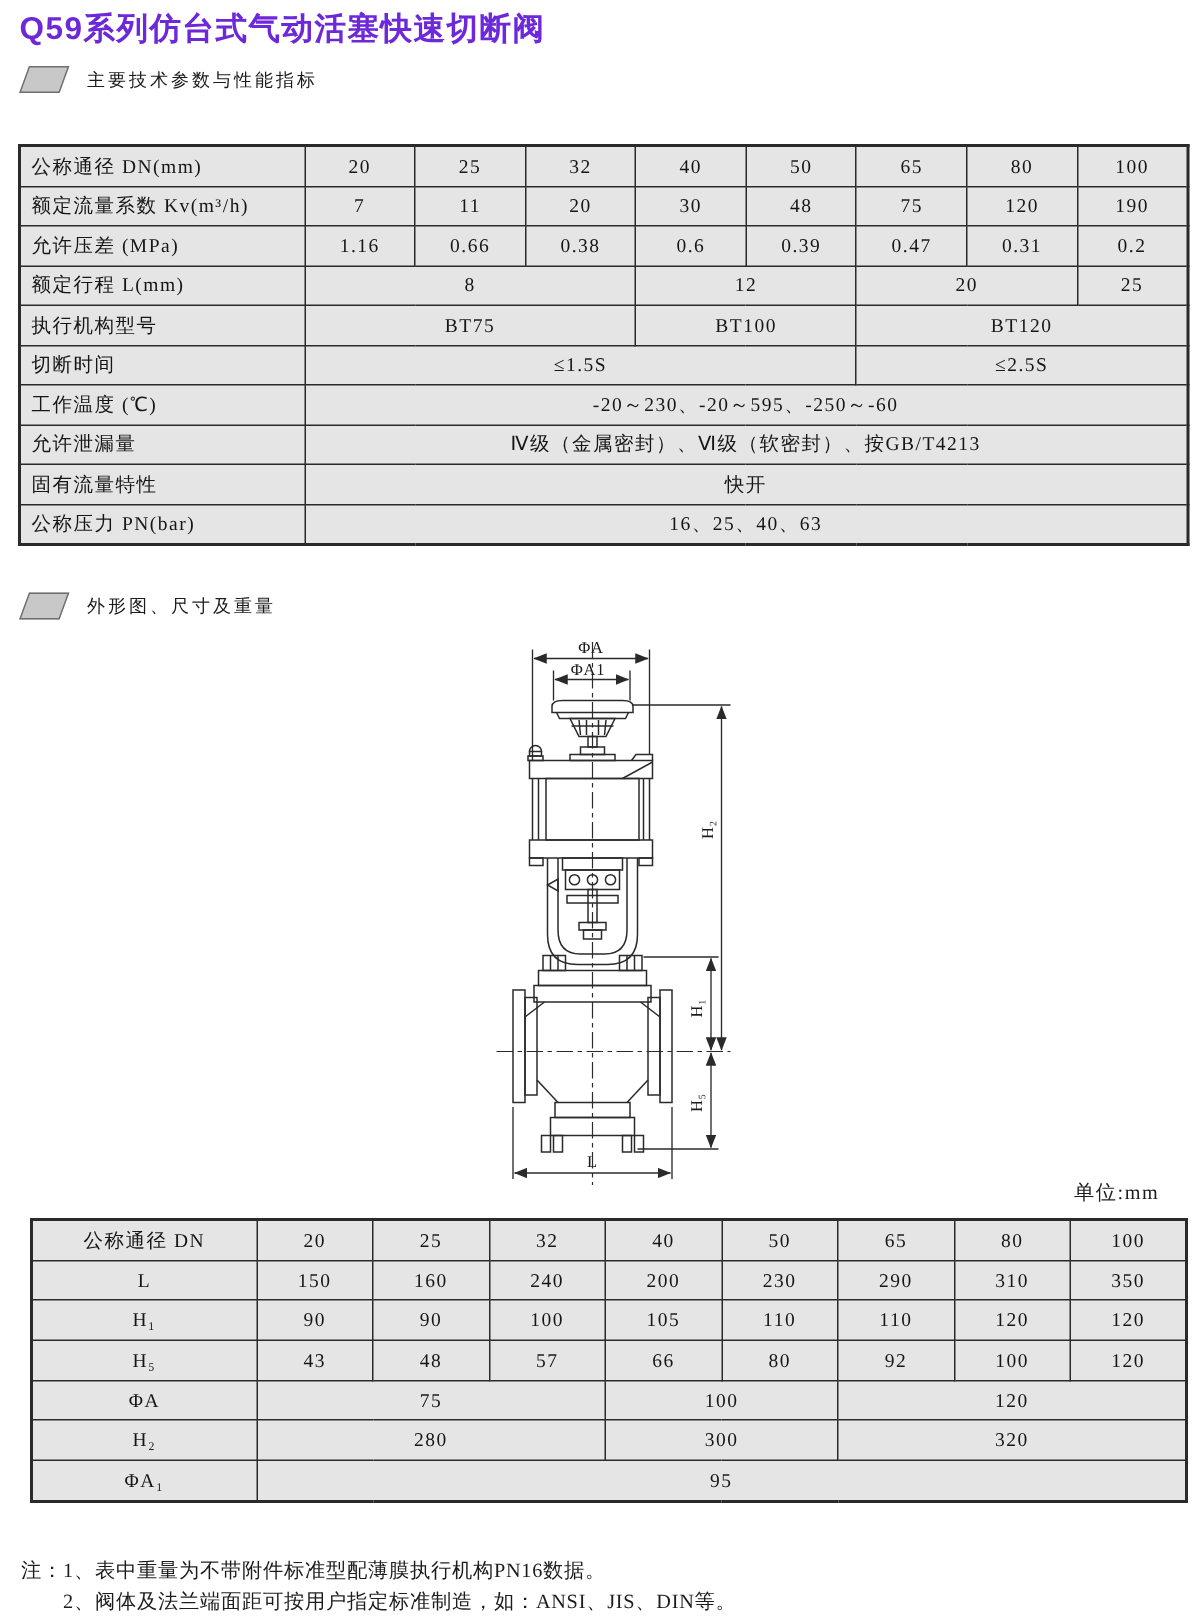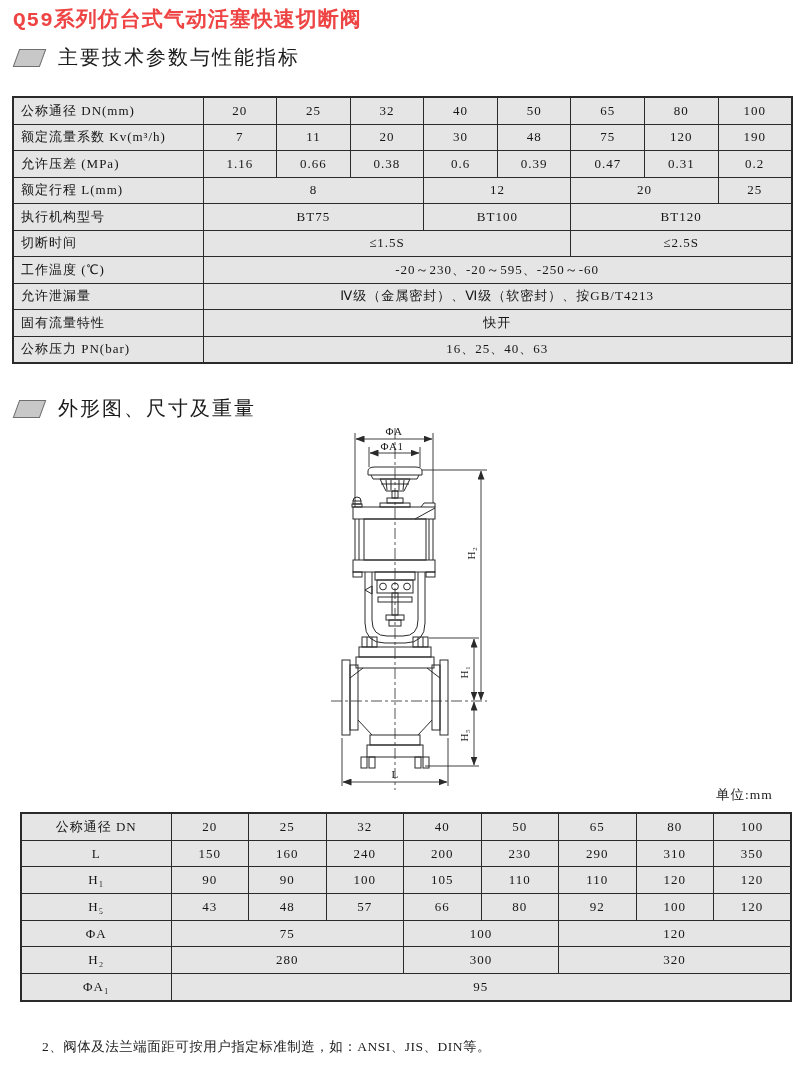--- a/index.html
+++ b/index.html
@@ -2,25 +2,25 @@
 <html><head>
 <meta charset="utf-8">
 <style>
   html,body{margin:0;padding:0;}
   body{
     width:800px;height:1080px;position:relative;background:#ffffff;
     color:#1c1c1c;font-family:"Liberation Serif", serif;overflow:hidden;
   }
   .abs{position:absolute;}
   .page-title{
-    left:13px;top:5px;font-family:Liberation Mono, monospace;
-    font-weight:bold;font-size:21px;letter-spacing:1px;color:#ef4444;
+    left:13px;top:5px;font-family:Liberation Sans, sans-serif;
+    font-weight:bold;font-size:21px;letter-spacing:1px;color:#6d28d9;
   }
   .sec-head{display:flex;align-items:center;gap:15px;
-    font-family:"Liberation Sans", sans-serif;font-size:20px;
+    font-family:"Liberation Sans", sans-serif;font-size:12px;
     letter-spacing:2px;color:#1a1a1a;}
   .pgram{width:25px;height:16px;background:#c8c8c8;border:1.5px solid #6f6f6f;
     transform:skewX(-20deg);}
   #sec1{left:16px;top:44px;}
   #sec2{left:16px;top:395px;}
   table{border-collapse:collapse;table-layout:fixed;background:#e5e5e5;}
   table{border:2px solid #2a2a2a;}
   td{border:1px solid #2a2a2a;text-align:center;font-size:13px;
      height:25.5px;padding:0 2px;white-space:nowrap;overflow:hidden;
      letter-spacing:1px;color:#161616;}
@@ -325,14 +325,15 @@
     <td colspan="3">320</td>
   </tr>
   <tr>
     <td>ΦA₁</td>
     <td colspan="8">95</td>
   </tr>
 </tbody>
   </table>
 
 <div class="abs" id="notes">
+  <div><span>注：</span><span>1、表中重量为不带附件标准型配薄膜执行机构PN16数据。</span></div>
   <div class="row2"><span>2、阀体及法兰端面距可按用户指定标准制造，如：ANSI、JIS、DIN等。</span></div>
 </div>
 
 </body></html>

